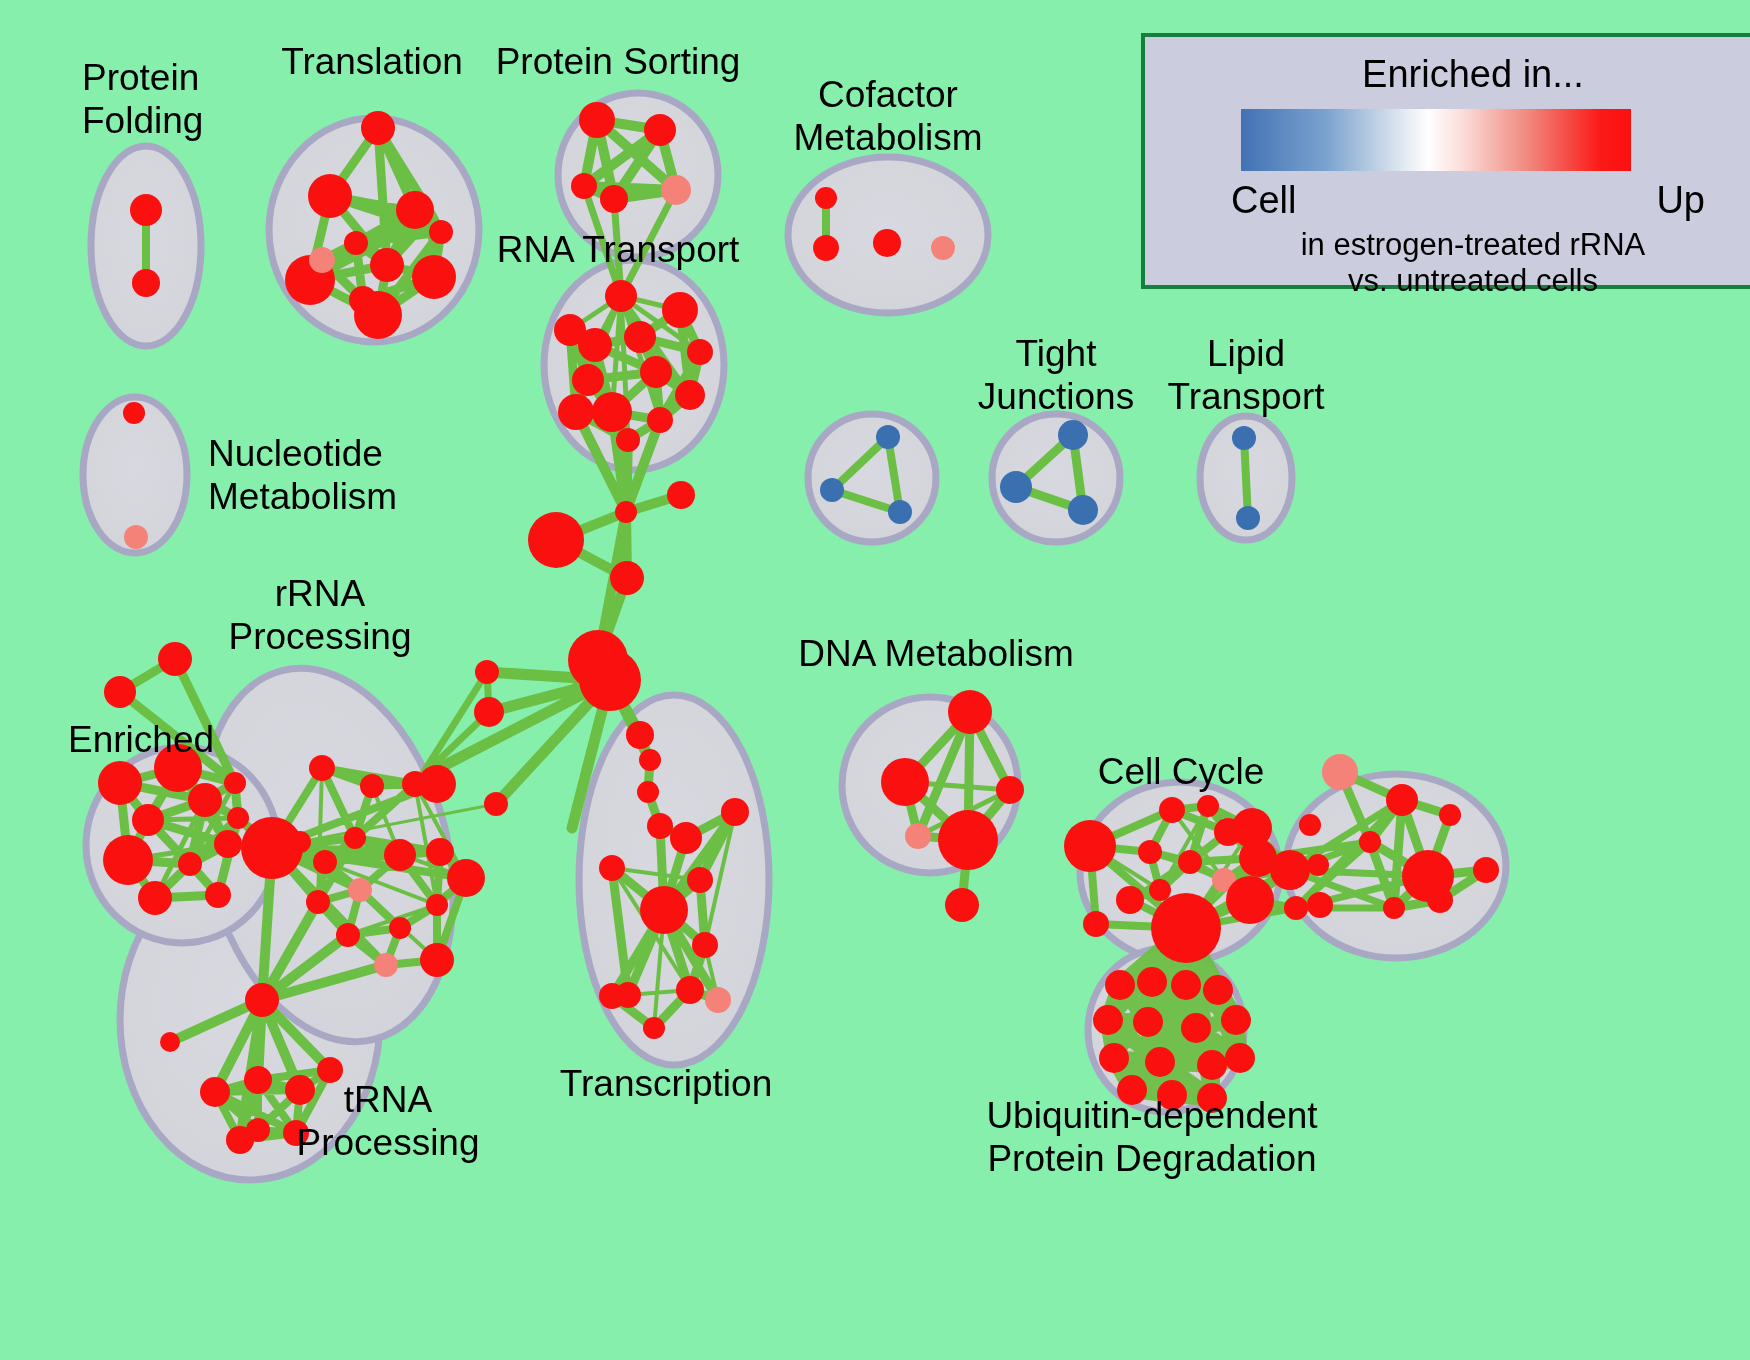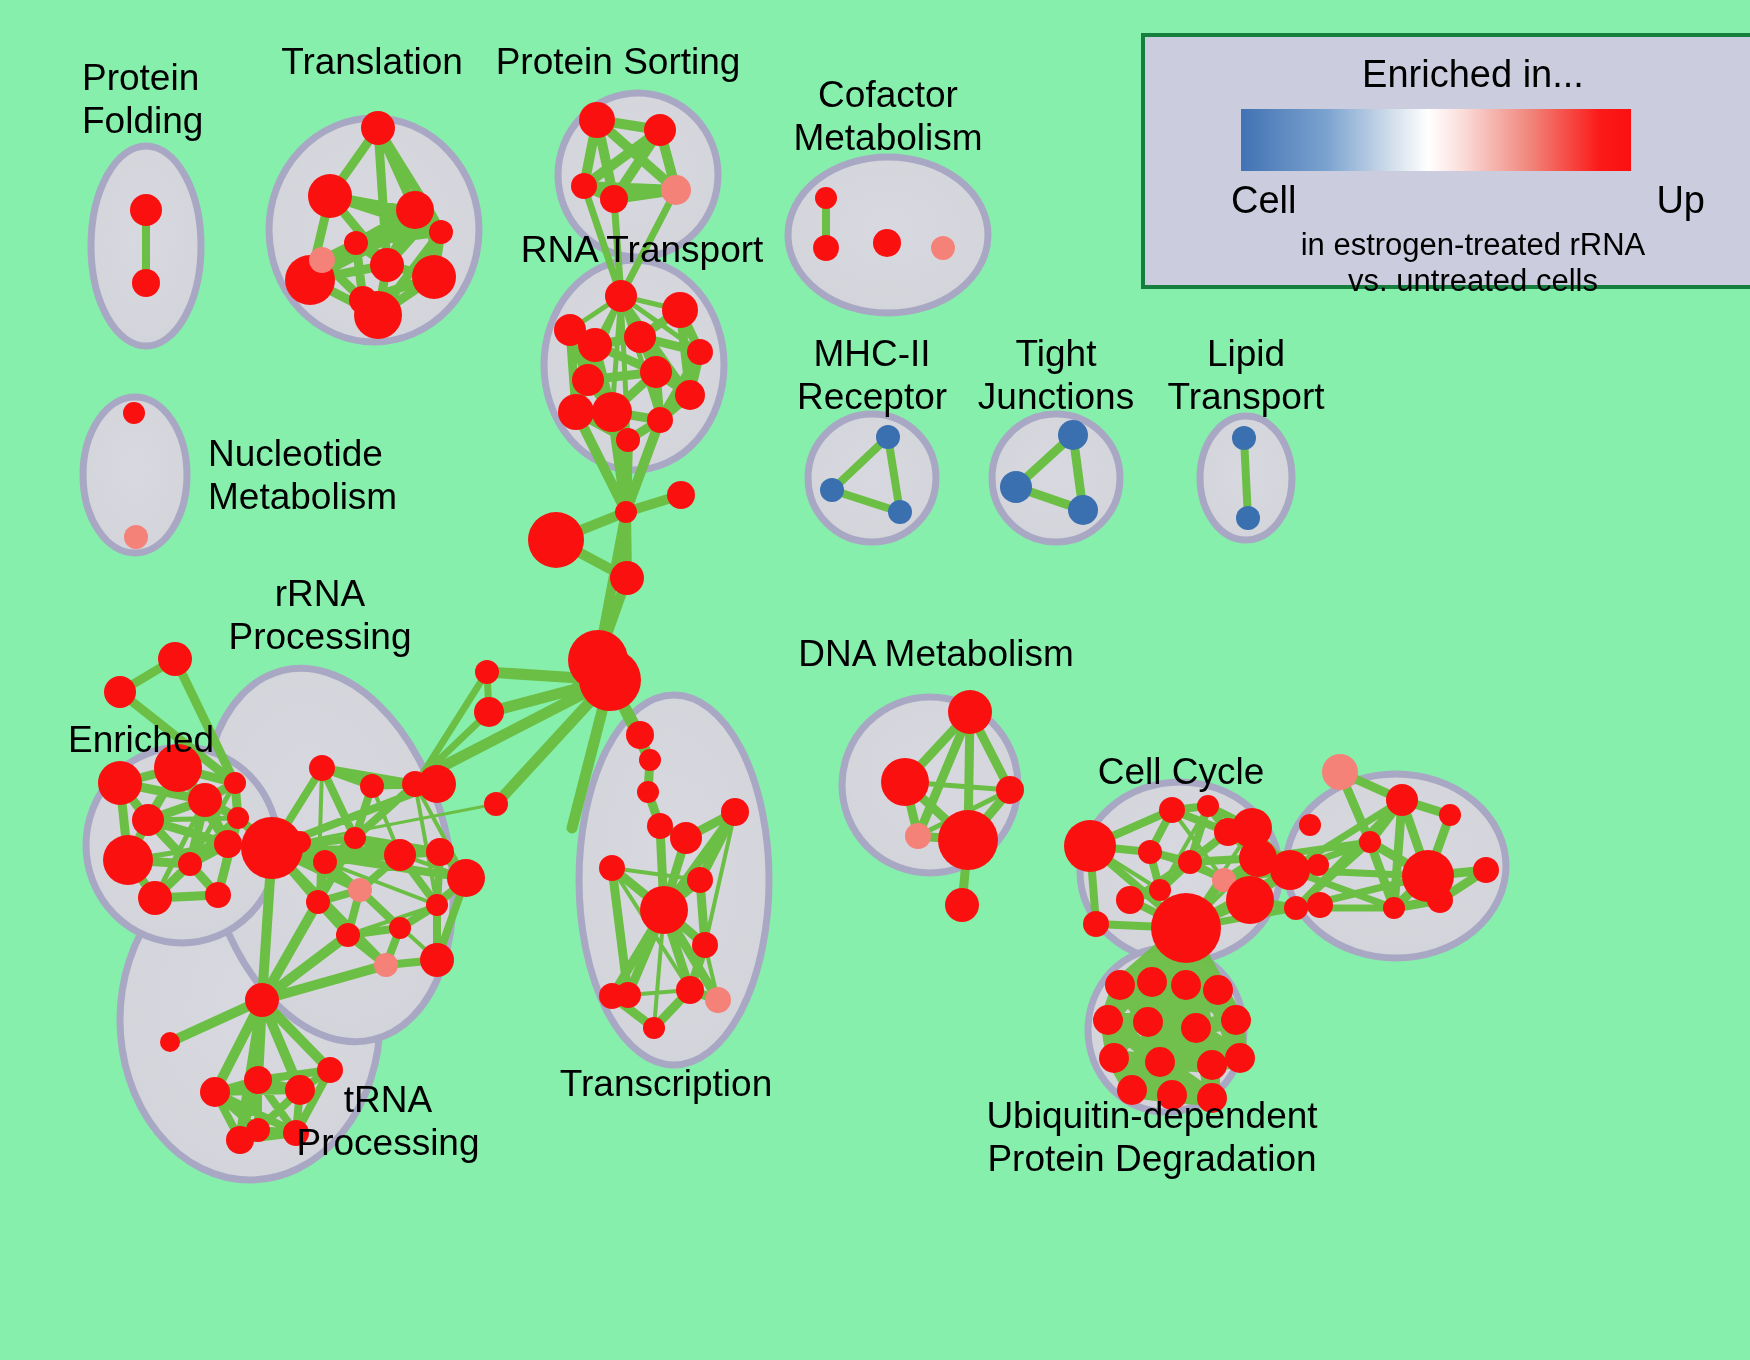--- a/index.html
+++ b/index.html
@@ -438,25 +438,23 @@
       <circle cx="1132" cy="1090" r="15" fill="#fb1010"></circle>
       <circle cx="1172" cy="1095" r="15" fill="#fb1010"></circle>
       <circle cx="1212" cy="1098" r="15" fill="#fb1010"></circle>
     </g>
   </svg>
 
   <div class="lbl" style="left:82px;top:56px;">Protein
 Folding</div>
   <div class="lbl c" style="left:372px;top:40px;">Translation</div>
   <div class="lbl c" style="left:618px;top:40px;">Protein Sorting</div>
-  <div class="lbl c" style="left:618px;top:228px;margin-left:24px;">RNA Transport</div>
+  <div class="lbl c" style="left:618px;top:228px;">RNA Transport</div>
   <div class="lbl c" style="left:888px;top:73px;text-align:center;">Cofactor
 Metabolism</div>
-  <div class="lbl c" style="left:872px;top:332px;text-align:center;">MHC-II
-Receptor</div>
   <div class="lbl c" style="left:1056px;top:332px;text-align:center;">Tight
 Junctions</div>
   <div class="lbl c" style="left:1246px;top:332px;text-align:center;">Lipid
 Transport</div>
   <div class="lbl" style="left:208px;top:432px;">Nucleotide
 Metabolism</div>
   <div class="lbl c" style="left:320px;top:572px;text-align:center;">rRNA
 Processing</div>
   <div class="lbl" style="left:68px;top:718px;">Enriched</div>
   <div class="lbl c" style="left:388px;top:1078px;text-align:center;">tRNA

